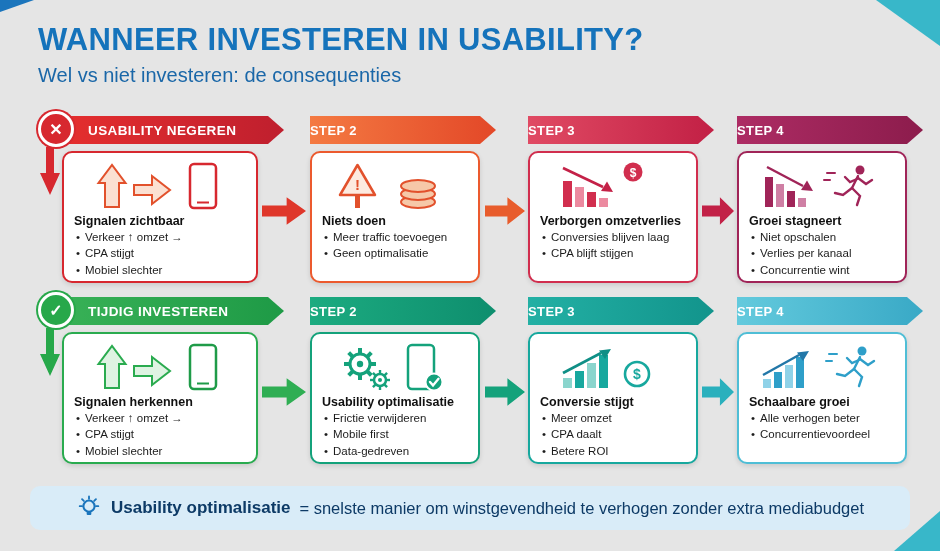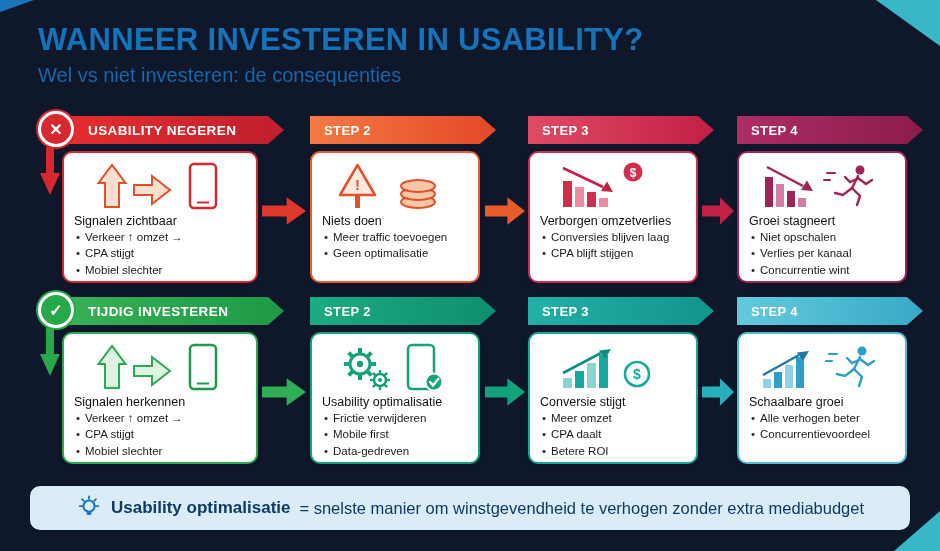--- a/index.html
+++ b/index.html
@@ -1,51 +1,51 @@
 <!DOCTYPE html>
 <html><head>
 <meta charset="utf-8">
 <style>
   body{margin:0;background:#fff}
-  .canvas{position:relative;width:940px;height:551px;background:#0f172a;overflow:hidden;
+  .canvas{position:relative;width:940px;height:551px;background:#e5e5e5;overflow:hidden;
           font-family:"Liberation Sans",sans-serif;}
   
   .tri-tl{position:absolute;left:0;top:0;width:34px;height:12px;background:#1b75bc;
           clip-path:polygon(0 0,100% 0,0 100%)}
   .tri-tr{position:absolute;right:0;top:0;width:64px;height:46px;background:#38b7c9;
           clip-path:polygon(0 0,100% 0,100% 100%)}
   .tri-br{position:absolute;right:0;bottom:0;width:46px;height:40px;background:#38b7c9;
           clip-path:polygon(100% 0,100% 100%,0 100%)}
   
   .title{position:absolute;left:38px;top:22px;font-size:31px;font-weight:bold;color:#1573bb;letter-spacing:.3px}
   .subtitle{position:absolute;left:38px;top:64px;font-size:20px;color:#1a67a8}
   
   .step{position:absolute;width:184px}
   .step.c1{width:236px}
   .r1{top:113px}.r2{top:294px}
   .c1{left:38px}.c2{left:310px}.c3{left:528px}.c4{left:737px}
   .head{position:relative;height:34px}
   .banner{position:absolute;left:0;top:3px;height:28px;width:186px;color:#fff;font-weight:bold;
-          font-size:13px;letter-spacing:.4px;display:flex;align-items:center;padding-left:14px;
+          font-size:13px;letter-spacing:.4px;display:flex;align-items:center;
           box-sizing:border-box;
           clip-path:polygon(0 0,calc(100% - 16px) 0,100% 50%,calc(100% - 16px) 100%,0 100%)}
   .c1 .banner{left:16px;width:230px;padding-left:34px;font-size:13.5px}
   .badge{position:absolute;left:0;top:-2px;width:30px;height:30px;border-radius:50%;
          border:3px solid #fff;display:flex;align-items:center;justify-content:center;
          color:#fff;font-size:16px;font-weight:bold;z-index:2}
   .badge-neg{background:#d7282f;box-shadow:0 0 0 2px #d7282f}
   .badge-pos{background:#27a84a;box-shadow:0 0 0 2px #27a84a}
   .down-arrow{position:absolute;left:2px;top:34px;width:20px;height:48px;z-index:1;
          clip-path:polygon(30% 0,70% 0,70% 54%,100% 54%,50% 100%,0 54%,30% 54%)}
   .da-neg{background:#d7282f}.da-pos{background:#27a84a}
   .card{margin-top:4px;width:170px;height:132px;background:#fff;border:2px solid #999;
         border-radius:10px;box-shadow:0 2px 5px rgba(0,0,0,.12);box-sizing:border-box}
   .c1 .card{margin-left:24px;width:196px}
   .icons{height:50px;display:flex;align-items:center;justify-content:center;margin-top:8px}
-  .card-title{font-size:12.5px;font-weight:normal;color:#111;margin:3px 10px 2px}
+  .card-title{font-size:12.5px;font-weight:bold;color:#111;margin:3px 10px 2px}
   .card ul{margin:0 6px 0 12px;padding:0;list-style:none}
   .card li{font-size:11.5px;color:#1c1c1c;margin:1.5px 0;line-height:1.3}
   .card li::before{content:"•";margin-right:5px}
   
   .b-r1c1{background:linear-gradient(90deg,#e62f2e,#bf1f2e)} .bd-r1c1{border-color:#d7282f}
   .b-r1c2{background:linear-gradient(90deg,#f47a42,#e34828)} .bd-r1c2{border-color:#ec5a2e}
   .b-r1c3{background:linear-gradient(90deg,#e04a63,#c22045)} .bd-r1c3{border-color:#d12e4e}
   .b-r1c4{background:linear-gradient(90deg,#ad2c64,#8c1c4c)} .bd-r1c4{border-color:#a02458}
   .b-r2c1{background:linear-gradient(90deg,#39b257,#1e9a46)} .bd-r2c1{border-color:#2aab4f}
   .b-r2c2{background:linear-gradient(90deg,#1cab80,#0e8e6e)} .bd-r2c2{border-color:#14a27b}

